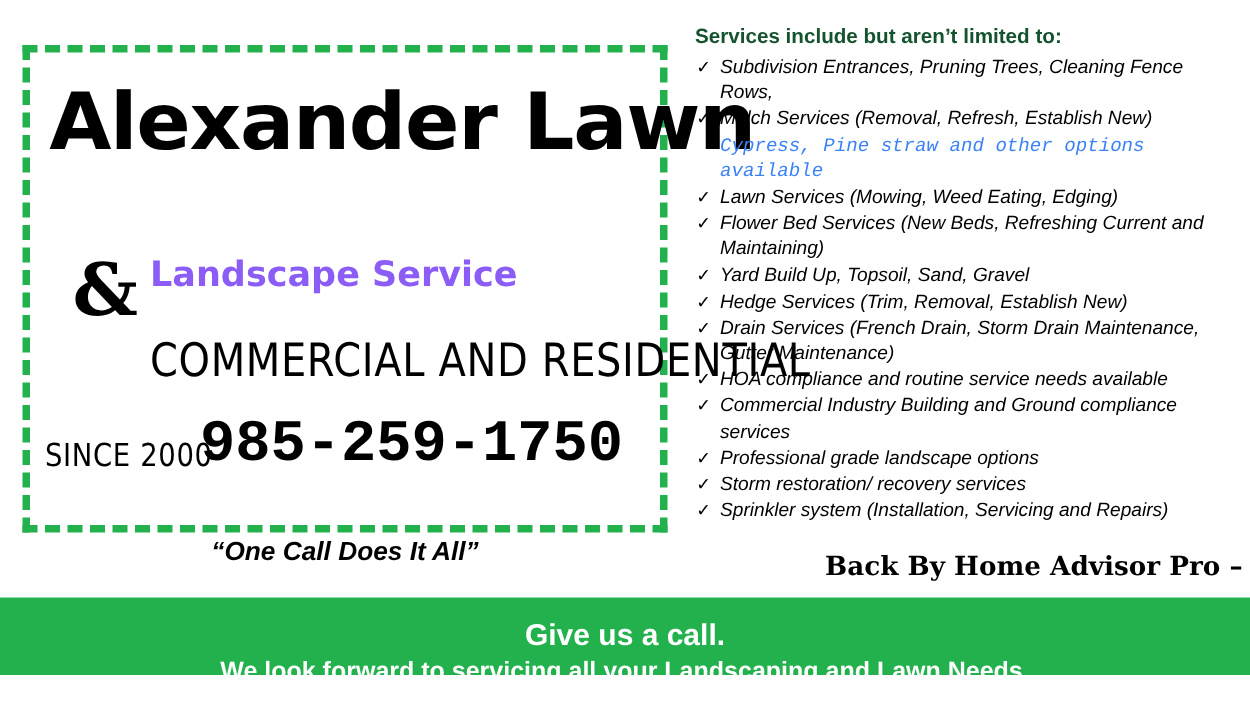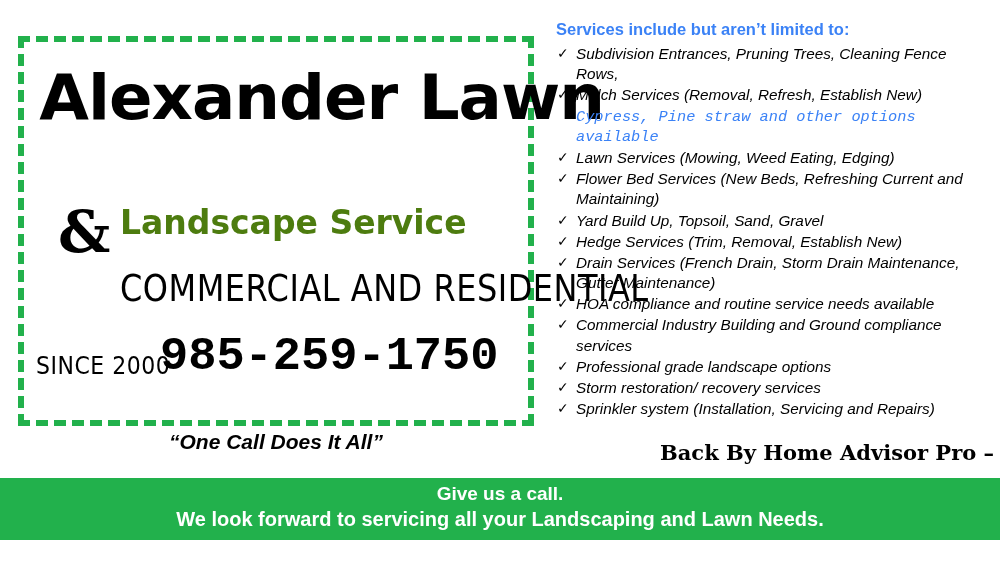--- a/index.html
+++ b/index.html
@@ -64,23 +64,23 @@
     line-height: 1;
     color: #000000;
   }
   .brand-sub {
     position: absolute;
     left: 120px;
     top: 188px;
     width: 400px;
     font-family: "DejaVu Sans", sans-serif;
     font-weight: bold;
-    font-size: 33px;
+    font-size: 28px;
     line-height: 1;
-    color: #4d7c0f;
+    color: #8b5cf6;
     white-space: nowrap;
   }
   .brand-tag {
     position: absolute;
     left: 120px;
     top: 252px;
     width: 400px;
     font-family: "DejaVu Sans", sans-serif;
     font-weight: normal;
     font-size: 32px;
@@ -131,21 +131,21 @@
   .services {
     position: absolute;
     left: 556px;
     top: 20px;
     width: 436px;
   }
   .services-title {
     font-family: "Liberation Sans", sans-serif;
     font-weight: bold;
     font-size: 16.5px;
-    color: #3b82f6;
+    color: #14532d;
     margin-bottom: 5px;
   }
   .svc-list {
     list-style: none;
     margin: 0;
     padding: 0;
   }
   .svc-item {
     position: relative;
     padding-left: 20px;
@@ -191,22 +191,22 @@
     top: 478px;
     width: 1000px;
     height: 62px;
     background: #22b14c;
     color: #ffffff;
     text-align: center;
     font-family: "Liberation Sans", sans-serif;
     font-weight: bold;
   }
   .footer-line1 {
-    padding-top: 4px;
-    font-size: 19px;
+    padding-top: 16px;
+    font-size: 24px;
     line-height: 1.25;
   }
   .footer-line2 {
     font-size: 20px;
     line-height: 1.3;
   }
   .bottom-white {
     position: absolute;
     left: 0;
     top: 540px;

